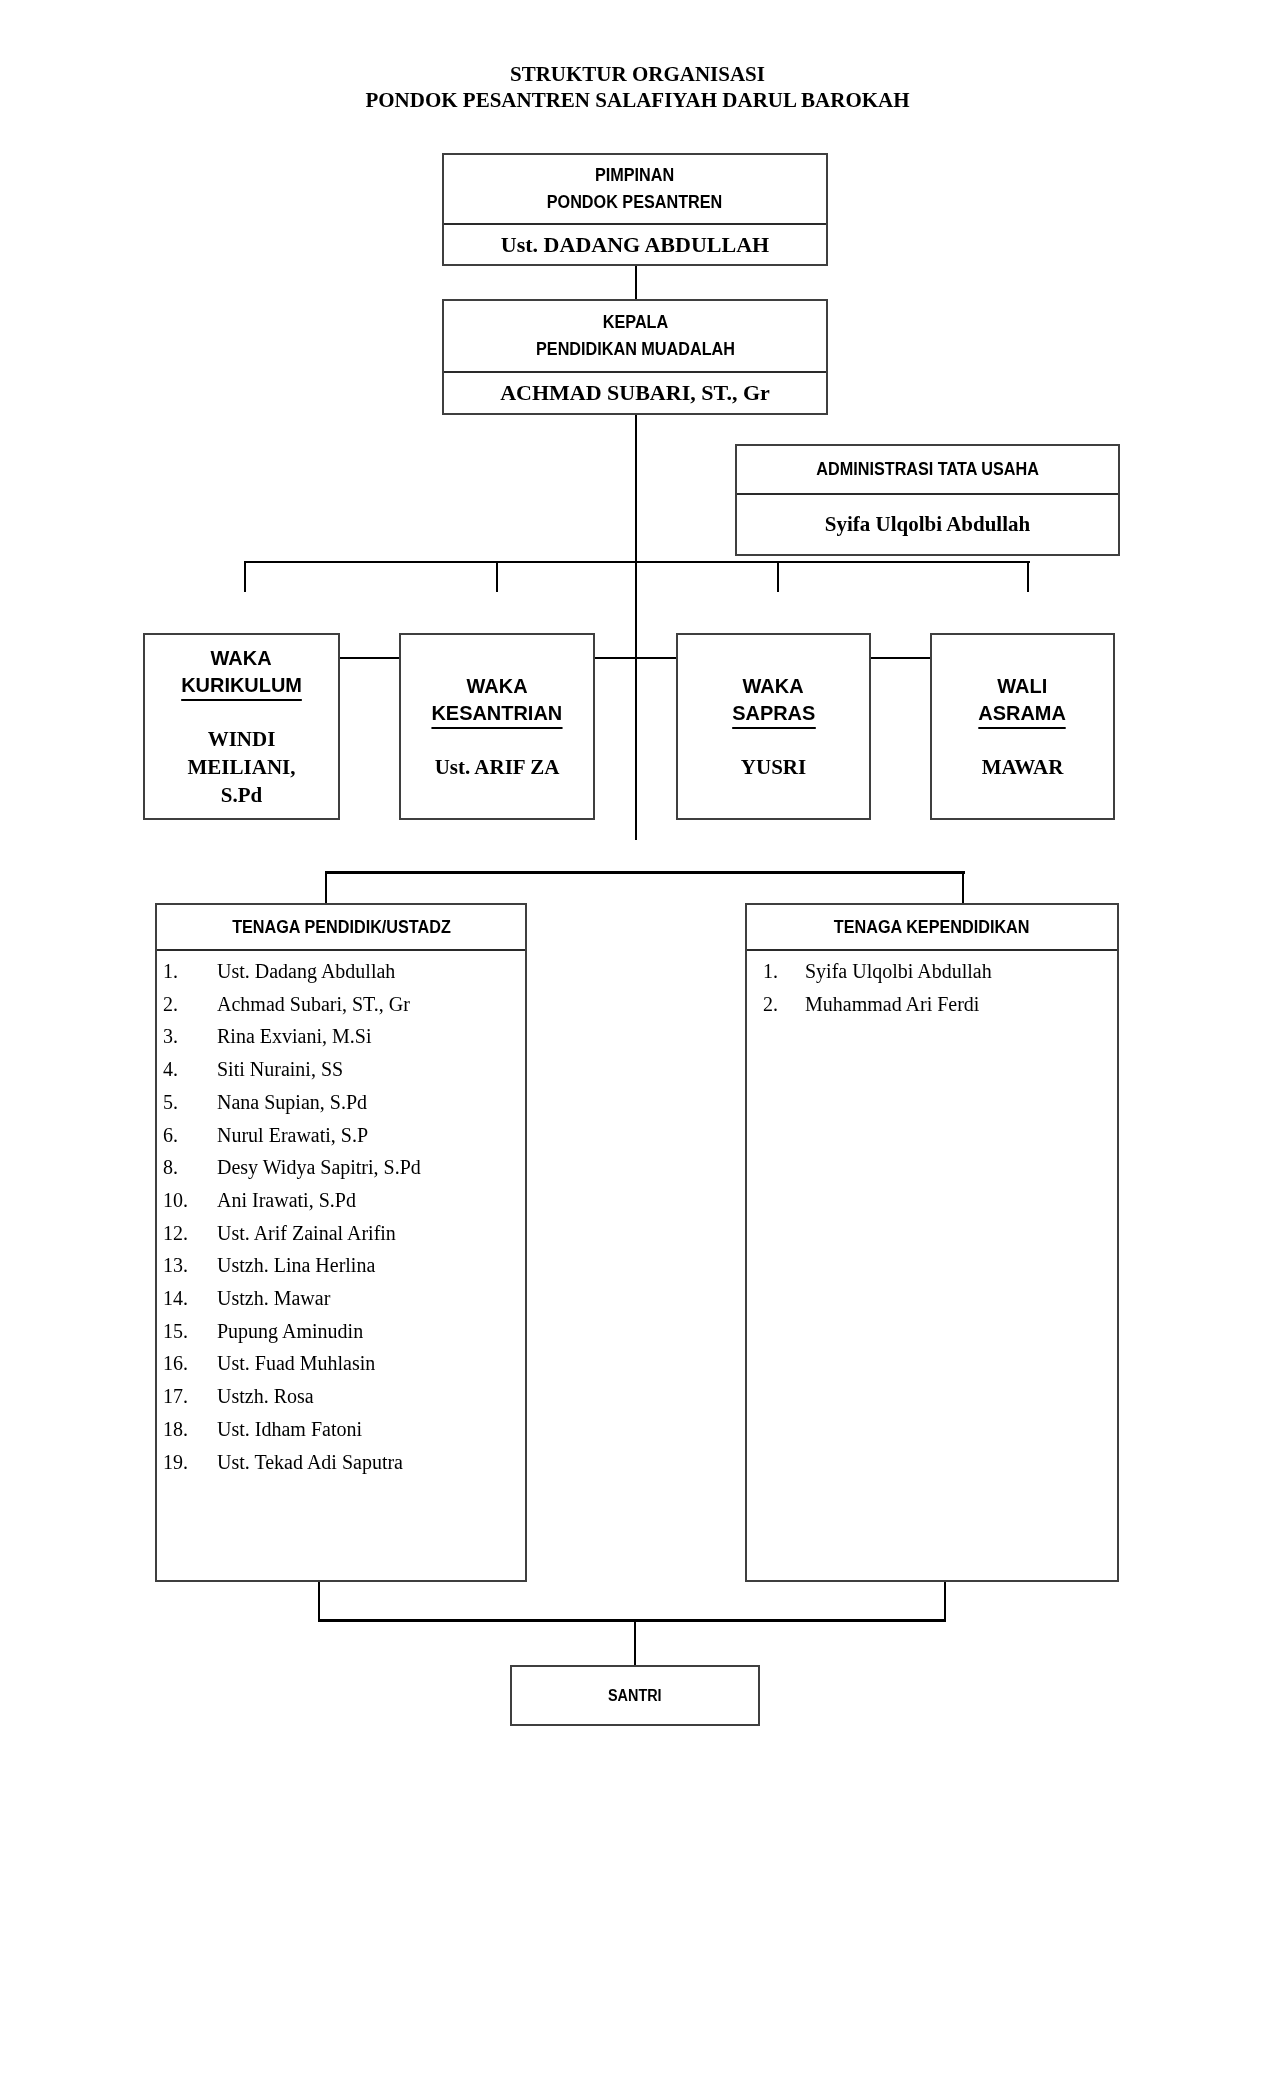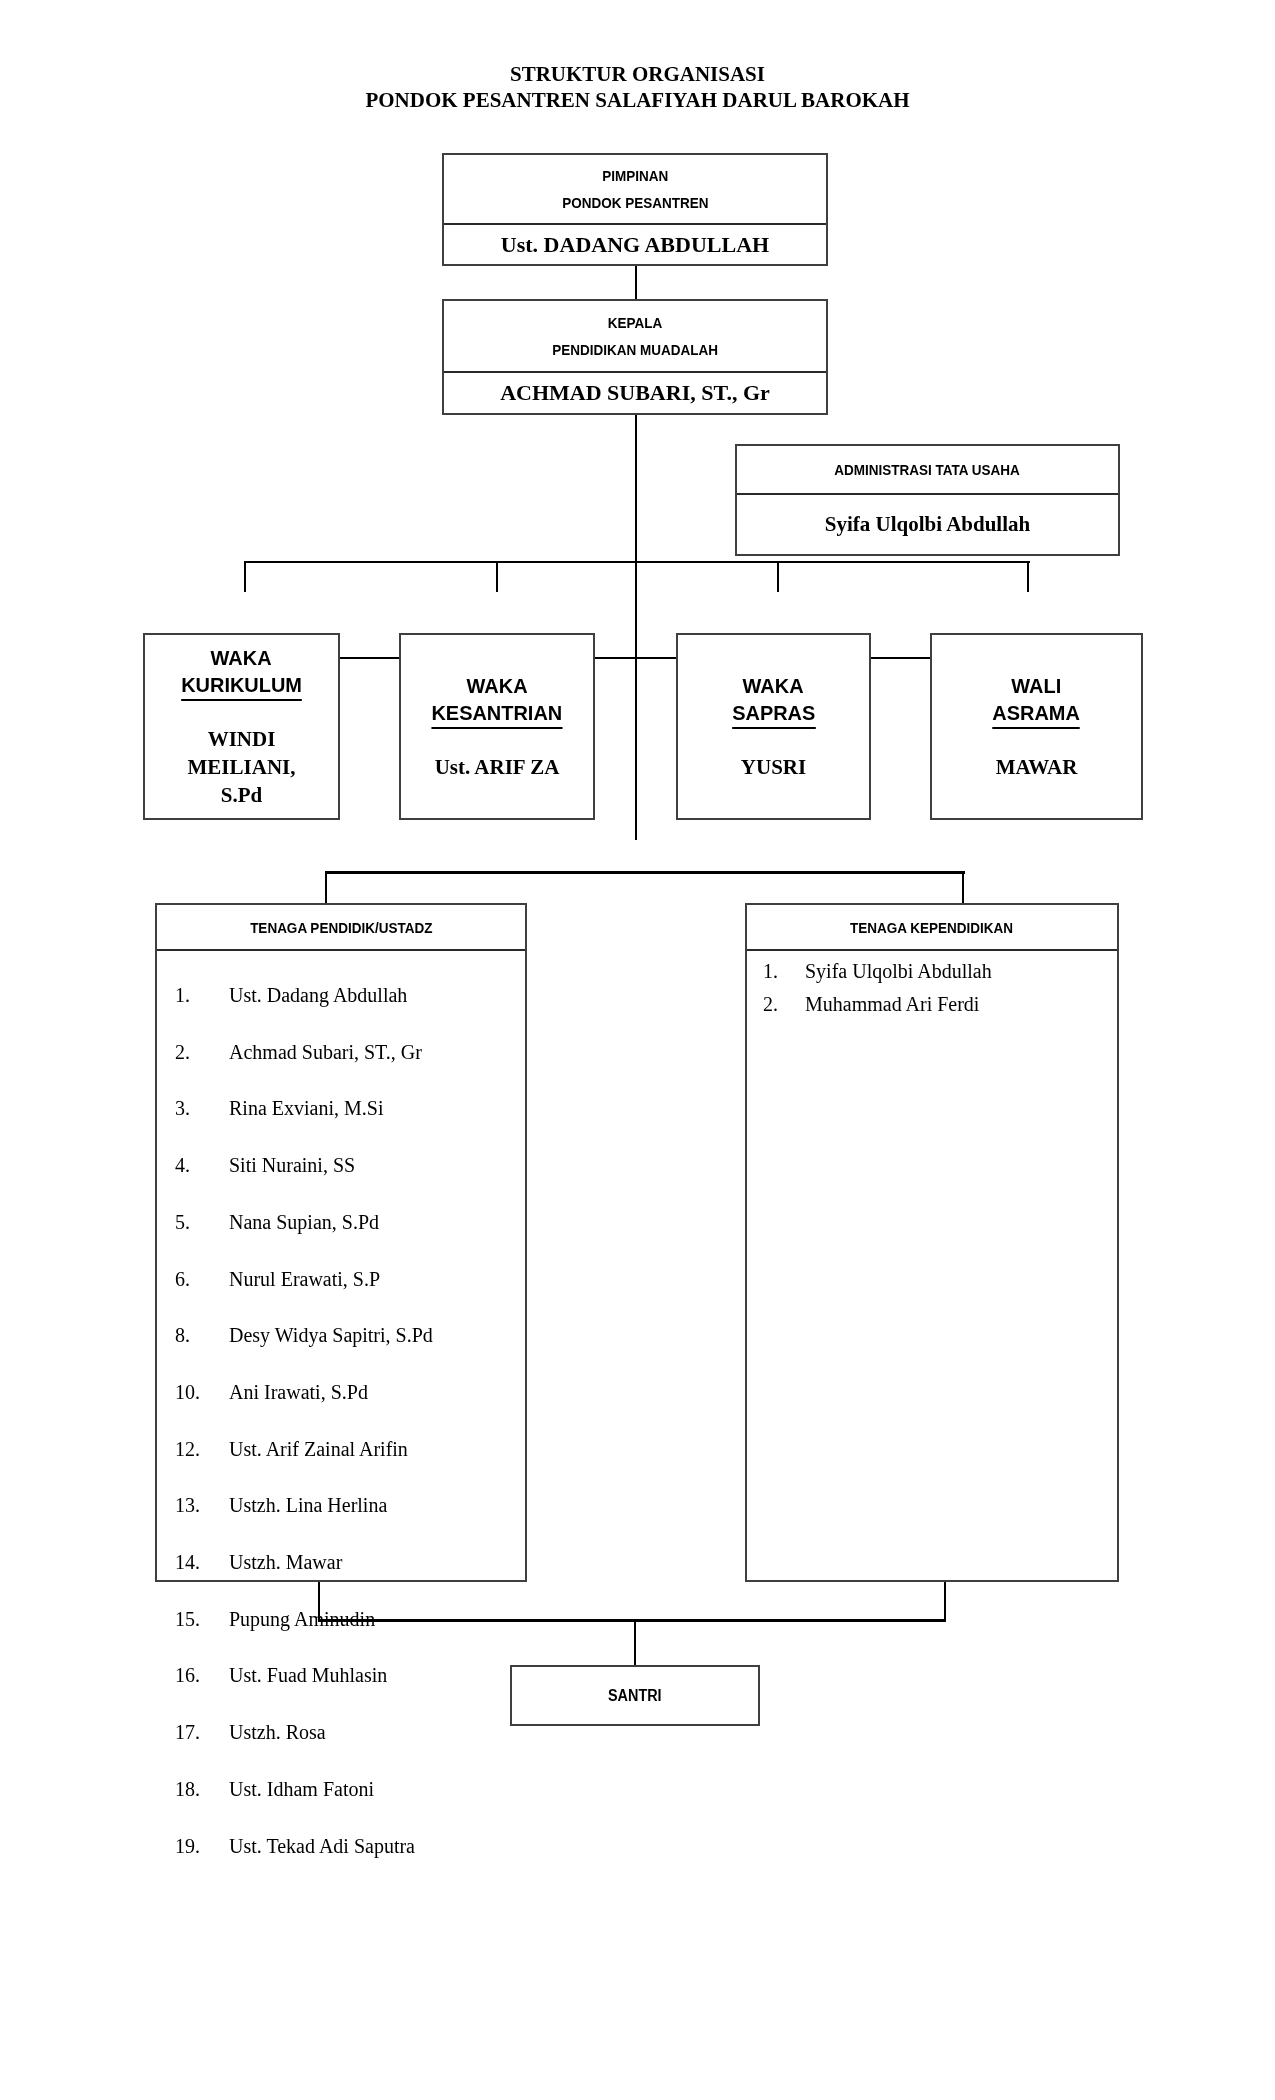--- a/index.html
+++ b/index.html
@@ -16,39 +16,39 @@
   
   .vline,.hline{position:absolute;background:#000;}
   
   .box{
     position:absolute;background:#fff;border:2px solid #3f3f3f;
     box-sizing:border-box;display:flex;flex-direction:column;
   }
   .hdr{
     display:flex;align-items:center;justify-content:center;text-align:center;
     font-family:"Liberation Sans",sans-serif;font-weight:bold;
-    font-size:15px;line-height:27px;color:#000;flex:0 0 auto;
+    font-size:18px;line-height:27px;color:#000;flex:0 0 auto;
   }
   .cond{display:inline-block;transform:scaleX(.9);white-space:nowrap;}
   .nm{
     flex:1;border-top:2px solid #2a2a2a;display:flex;align-items:center;justify-content:center;
     font-weight:bold;font-size:22px;font-family:"Liberation Serif",serif;text-align:center;
   }
   .nm-sm{font-size:21px;}
   
   .waka{align-items:center;justify-content:center;text-align:center;padding:2px;margin-top:42px;}
   .whdr{font-family:"Liberation Sans",sans-serif;font-weight:bold;font-size:21px;line-height:27px;}
   .whdr .ul{display:inline-block;border-bottom:2px solid #000;padding-bottom:1px;transform:scaleX(.95);}
   .whdr .w1{display:inline-block;transform:scaleX(.95);}
   .wname{margin-top:24px;font-weight:bold;font-size:21px;line-height:28px;max-width:152px;}
   
   .thdr{height:44px;border-bottom:2px solid #2a2a2a;}
   .list{flex:1;padding:4px 4px 0 0;font-size:20px;}
   .li-row{line-height:32.7px;white-space:nowrap;}
-  .list-l .li-row{padding-left:18px;margin-top:24px;}
+  .list-l .li-row{padding-left:6px;}
   .list-r .li-row{padding-left:16px;}
   .num{display:inline-block;}
   .list-l .num{width:54px;}
   .list-r .num{width:42px;}
   
   .santri .hdr{flex:1;font-size:16px;}
 </style>
 </head>
 <body>
 
@@ -125,21 +125,21 @@
   </div>
 
   <div class="box waka" style="left:676px;top:591px;width:195px;height:187px">
     <div class="whdr">
       <span class="w1">WAKA</span><br>
       <span class="ul">SAPRAS</span>
     </div>
     <div class="wname">YUSRI</div>
   </div>
 
-  <div class="box waka" style="left:930px;top:591px;width:213px;height:187px">
+  <div class="box waka" style="left:930px;top:591px;width:185px;height:187px">
     <div class="whdr">
       <span class="w1">WALI</span><br>
       <span class="ul">ASRAMA</span>
     </div>
     <div class="wname">MAWAR</div>
   </div>
 
   <div class="box" style="left:155px;top:903px;width:372px;height:679px">
     <div class="hdr thdr">
       <span class="cond">TENAGA PENDIDIK/USTADZ</span>

